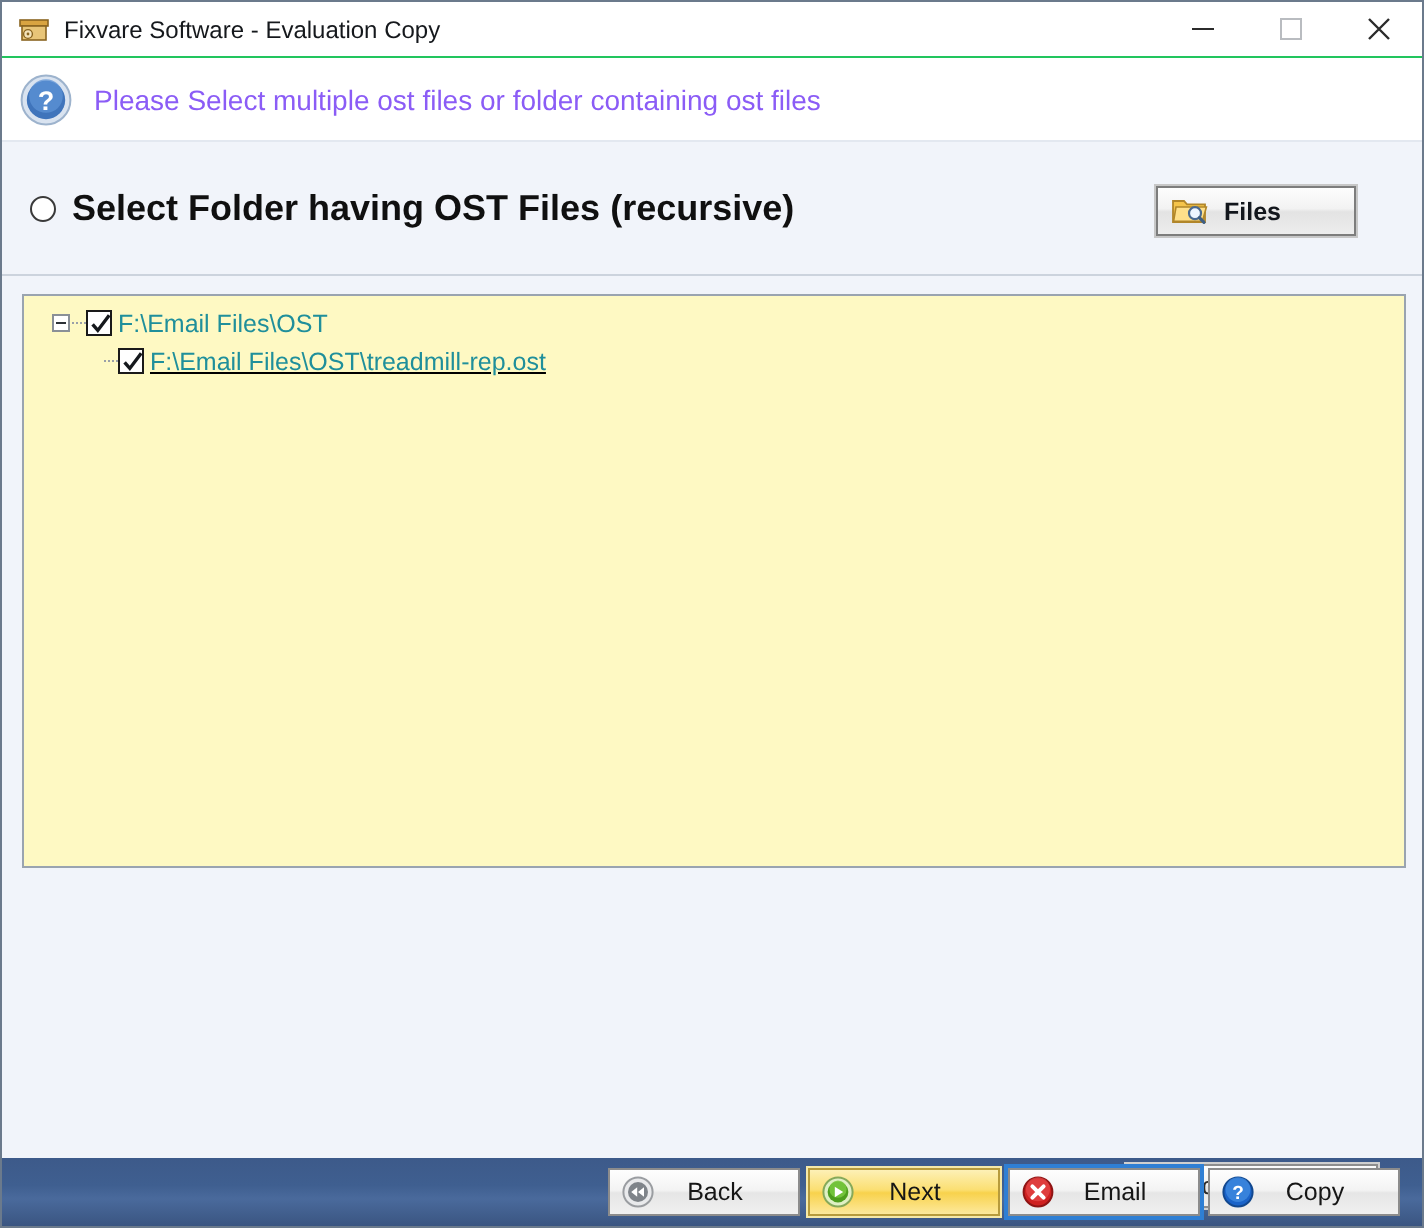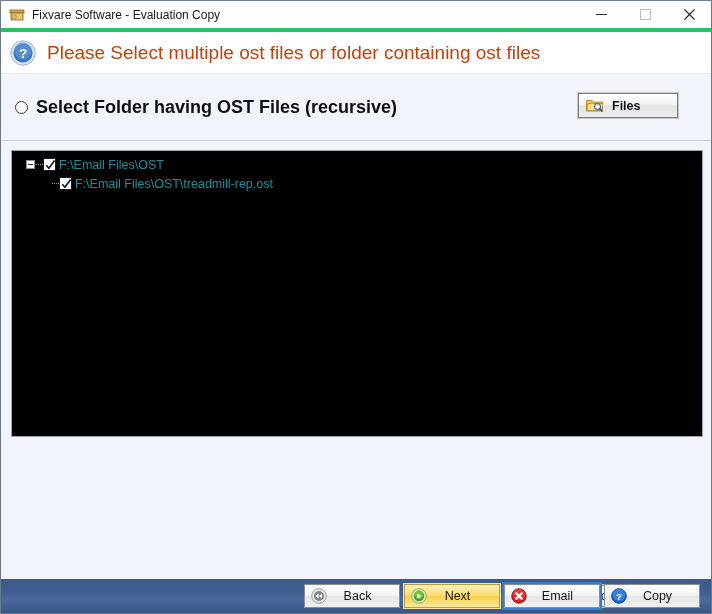--- a/index.html
+++ b/index.html
@@ -16,21 +16,21 @@
     border:1px solid #6b7a8c;
     background:#eef2f9;
     display:flex;flex-direction:column;
   }
 
   
   .titlebar{
     height:27px;flex:0 0 27px;
     background:#ffffff;
     display:flex;align-items:center;
-    border-bottom:4px solid #22c55e;
+    border-bottom:1px solid #22c55e;
   }
   .title-icon{
     width:16px;height:16px;margin-left:8px;margin-right:7px;
     position:relative;flex:0 0 16px;
   }
   .title-text{
     font-size:12px;color:#15181c;letter-spacing:0;
     white-space:nowrap;
   }
   .winbtns{margin-left:auto;display:flex;height:27px;}
@@ -39,21 +39,21 @@
     color:#2b2b2b;
   }
 
   
   .header{
     flex:0 0 41px;height:41px;background:#ffffff;
     display:flex;align-items:center;
     padding-left:9px;box-sizing:border-box;
   }
   .hdr-icon{width:26px;height:26px;flex:0 0 26px;margin-right:11px;}
-  .hdr-text{font-size:19px;color:#c2410c;}
+  .hdr-text{font-size:14px;color:#8b5cf6;}
 
   
   .optionbar{
     flex:0 0 68px;height:68px;
     background:#f1f4fa;
     border-top:1px solid #e3e8f0;
     border-bottom:1px solid #ccd3dd;
     display:flex;align-items:center;
     position:relative;
     box-sizing:border-box;
@@ -85,21 +85,21 @@
     font-size:12.5px;font-weight:bold;color:#12161c;
   }
   .browse-btn .bicon{width:18px;height:15px;margin-left:7px;margin-right:8px;flex:0 0 18px;position:relative;}
 
   
   .body{
     flex:1 1 auto;position:relative;background:#f1f4fa;
   }
   .treepanel{
     position:absolute;left:10px;top:9px;width:692px;height:287px;
-    background:#000000;
+    background:#fef9c3;
     border:1px solid #9aa4b0;
     box-sizing:border-box;
     overflow:hidden;
   }
   .tnode{display:flex;align-items:center;height:19px;white-space:nowrap;}
   .tnode.root{margin-left:14px;margin-top:4px;}
   .tnode.child{margin-left:40px;text-decoration:underline;}
   .expander{
     width:9px;height:9px;border:1px solid #8a9097;background:#fff;
     position:relative;flex:0 0 9px;box-sizing:border-box;margin-right:1px;

